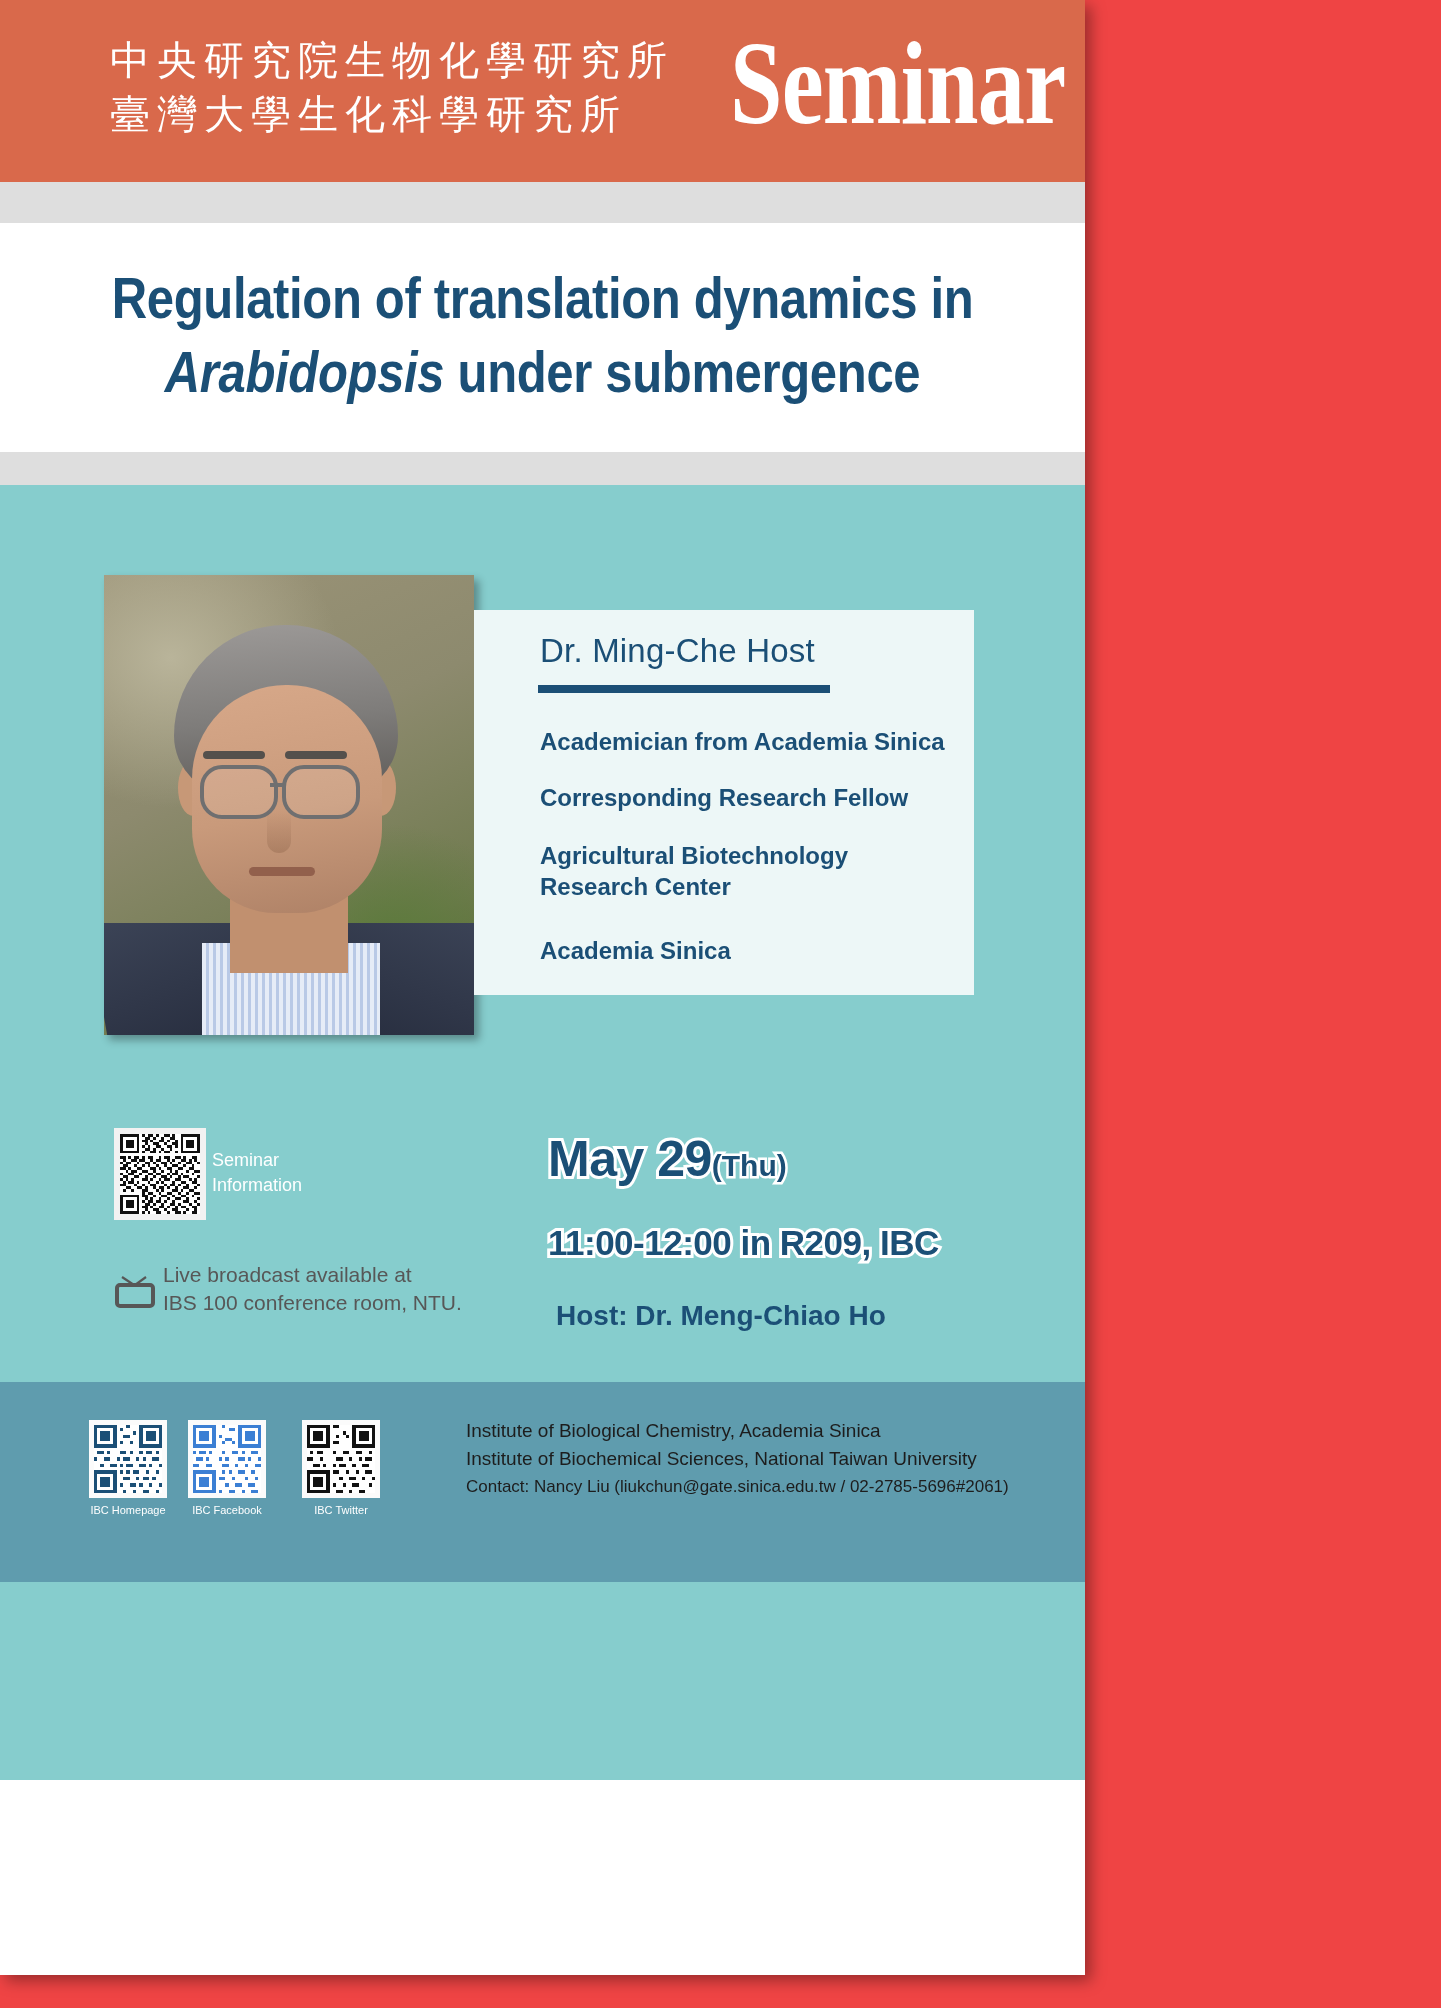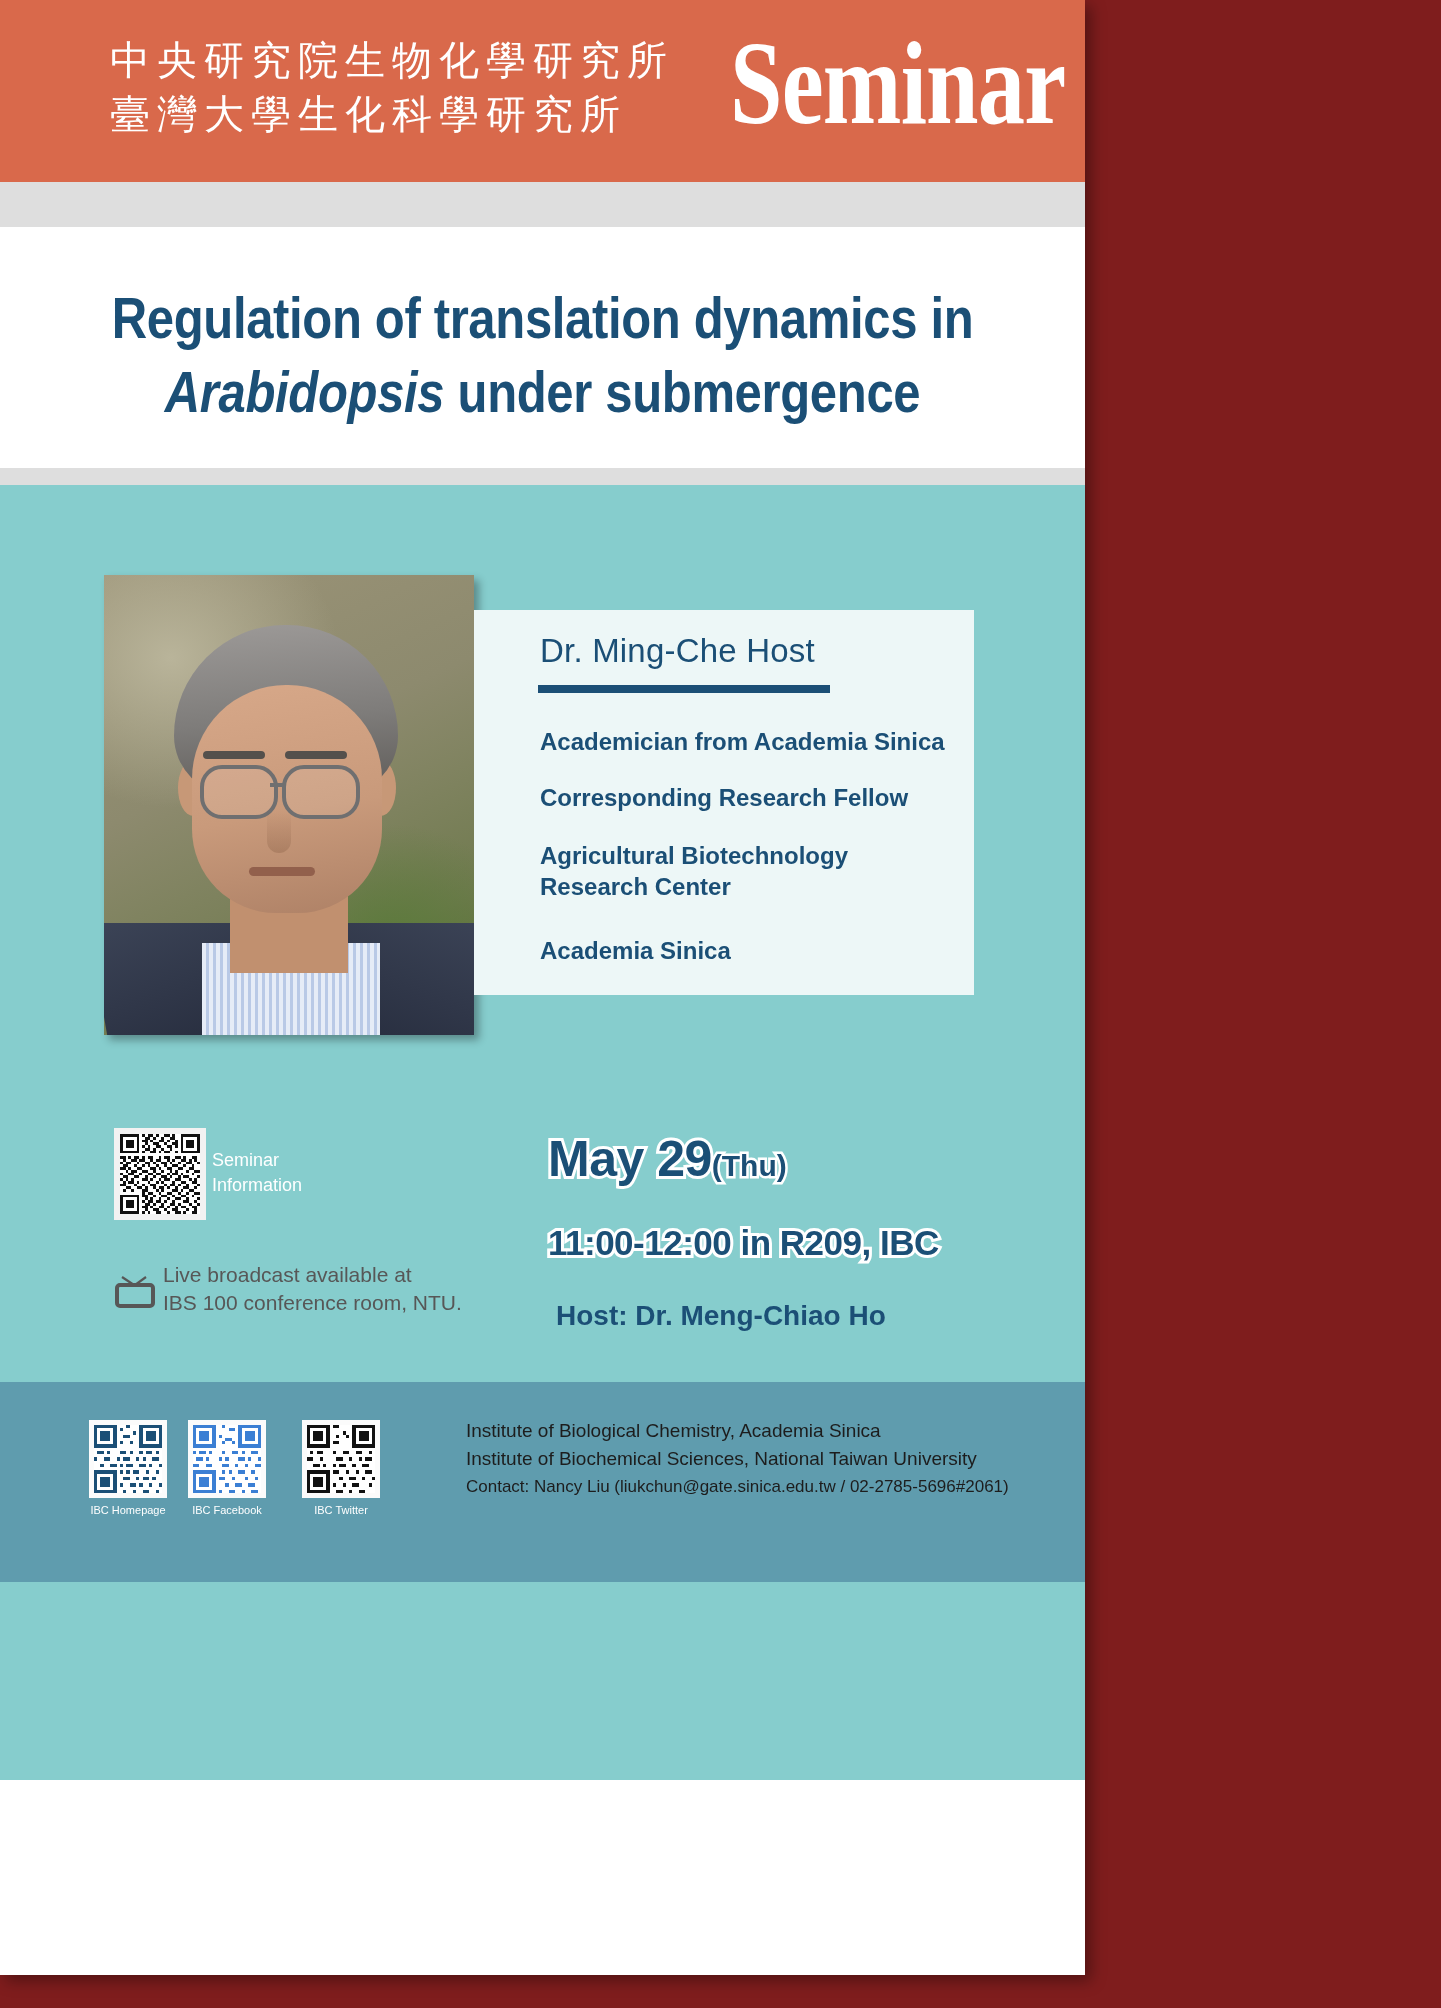--- a/index.html
+++ b/index.html
@@ -2,21 +2,21 @@
 <html><head>
 <meta charset="utf-8">
 <style>
   html,body{margin:0;padding:0;background:#ffffff;}
   body{
     font-family:"Liberation Sans", sans-serif;
     width:1441px;height:2008px;overflow:hidden;
   }
   .page{
     position:relative;width:1441px;height:2008px;
-    background:#7f1d1d;
+    background:#ef4444;
   }
   
   .poster{
     position:absolute;left:0;top:0;width:1085px;height:1975px;
     background:#ffffff;
     box-shadow:6px 6px 14px rgba(0,0,0,.35);
     overflow:hidden;
   }
   
   .header{
@@ -41,21 +41,21 @@
     letter-spacing:-1px;white-space:nowrap;
   }
   
   .sep-gray{
     position:absolute;left:0;width:1085px;height:45px;background:#dedede;
   }
   .sep-top{top:182px;}
   .sep-bot{top:452px;}
   
   .title-band{
-    position:absolute;left:0;top:243px;width:1238px;height:225px;
+    position:absolute;left:0;top:223px;width:1238px;height:225px;
     background:#ffffff;
     text-decoration:underline;
   }
   .title{
     position:absolute;left:0;top:38px;width:1085px;
     text-align:center;color:#1b4f76;
     font-family:"Liberation Sans", sans-serif;
     font-size:57px;line-height:74px;font-weight:700;
     transform:scaleX(.86);transform-origin:center top;
     letter-spacing:-.4px;

